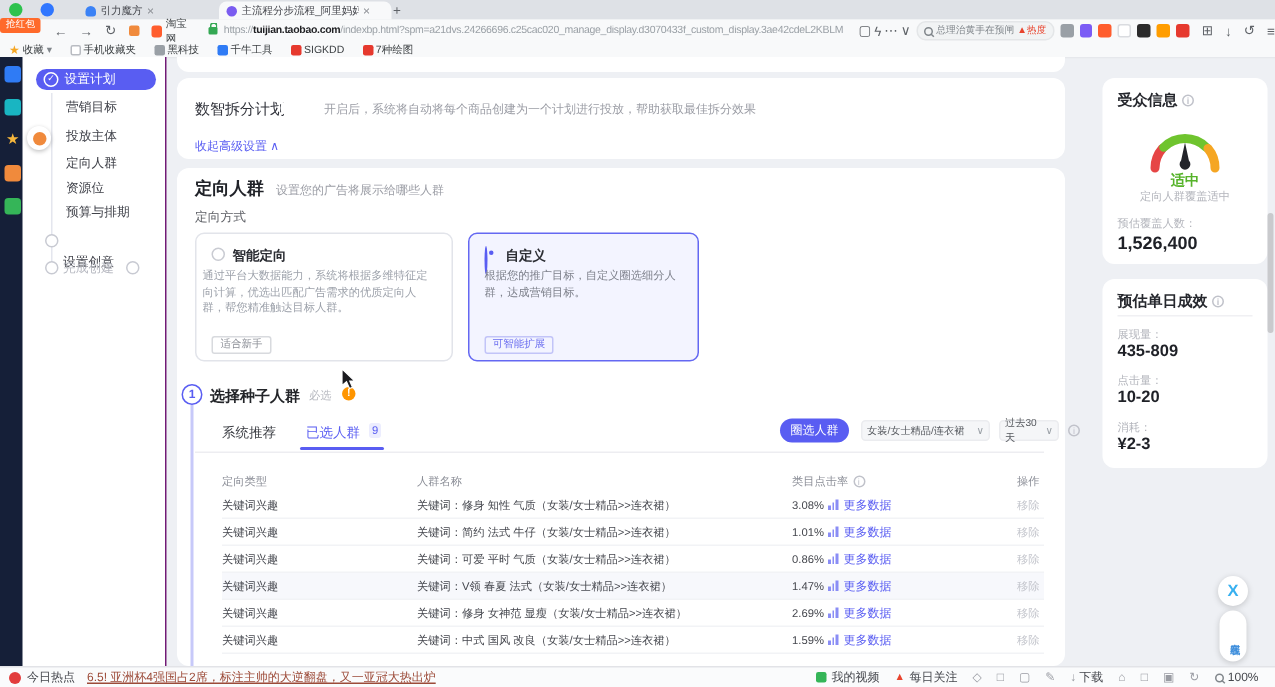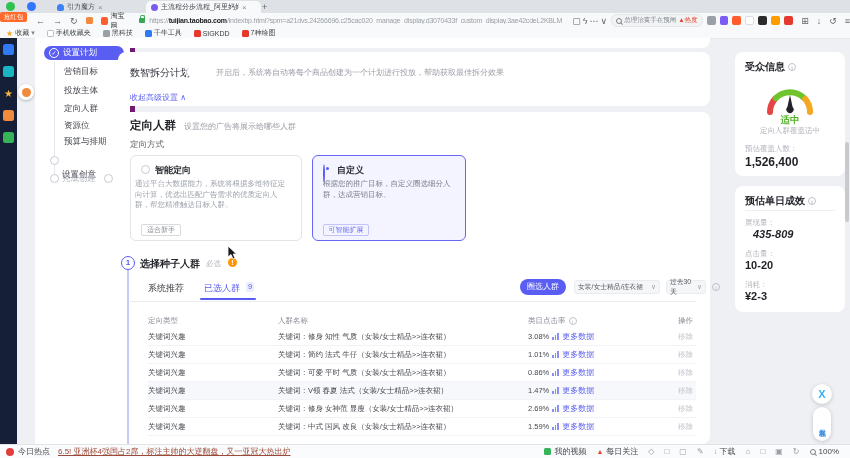--- a/index.html
+++ b/index.html
@@ -26,21 +26,21 @@
   .mag::after{content:"";position:absolute;width:3px;height:1px;background:#80868b;transform:rotate(45deg);right:-2px;bottom:-1px;}
   .searchtxt{font-size:6.5px;color:#80868b;white-space:nowrap;}
   .hot{font-size:6.5px;color:#e8442e;white-space:nowrap;}
   .ext{width:9px;height:9px;border-radius:2px;margin-left:4px;}
   .bookbar{left:0;top:28px;width:850px;height:10px;background:#f8f9fa;border-bottom:1px solid #e6e8ec;display:flex;align-items:center;font-size:7px;color:#3c4043;}
   .bm{display:flex;align-items:center;gap:2px;margin-left:12px;white-space:nowrap;}
   .bmicon{width:7px;height:7px;border-radius:1.5px;display:inline-block;}
   
   .rail{left:0;top:38px;width:17px;height:406px;background:#151f38;}
   .railicon{left:3px;width:11px;height:11px;border-radius:2.5px;}
-  .stepcol{left:35px;top:38px;width:95px;height:406px;background:#ffffff;border-right:5px solid #701a75;}
+  .stepcol{left:15px;top:38px;width:95px;height:406px;background:#ffffff;border-right:1px solid #701a75;}
   .step-pill{left:26px;top:46px;width:80px;height:14px;background:#595df2;border-radius:7px;color:#fff;font-size:8.5px;display:flex;align-items:center;gap:4px;padding-left:5px;box-sizing:border-box;}
   .checkring{width:8px;height:8px;border:1px solid #fff;border-radius:50%;font-size:6px;line-height:8px;text-align:center;}
   .substep{left:46px;font-size:8.5px;color:#40424a;white-space:nowrap;}
   .gstep{left:44px;font-size:8.5px;color:#40424a;white-space:nowrap;}
   .gstep.dis{color:#b7b9c1;}
   .stepring{left:31px;width:7px;height:7px;border:1px solid #c8cad2;border-radius:50%;background:#fff;}
   .vline{width:1px;background:#e4e6ee;}
   .catbadge{left:18px;top:84px;width:16px;height:16px;background:#fff;border-radius:50%;box-shadow:0 1px 3px rgba(0,0,0,.25);display:flex;align-items:center;justify-content:center;}
   .catface{width:9px;height:9px;background:#f08a3c;border-radius:50%;}
   
@@ -369,21 +369,21 @@
     <span class="abs pvalue" style="left:10px;top:103px;font-size:12px;">1,526,400</span>
   </div>
 
   <div class="abs card" style="left:735px;top:186px;width:110px;height:126px;">
     <span class="abs ptitle" style="left:10px;top:8px;">
         <span>预估单日成效</span>
         <span class="info">i</span>
       </span>
     <span class="abs" style="left:10px;top:24px;width:90px;height:1px;background:#f0f0f3;"></span>
     <span class="abs plabel" style="left:10px;top:32px;">展现量：</span>
-    <span class="abs pvalue" style="left:18px;top:42px;font-style:italic;">435-809</span>
+    <span class="abs pvalue" style="left:10px;top:42px;">435-809</span>
     <span class="abs plabel" style="left:10px;top:63px;">点击量：</span>
     <span class="abs pvalue" style="left:10px;top:73px;">10-20</span>
     <span class="abs plabel" style="left:10px;top:94px;">消耗：</span>
     <span class="abs pvalue" style="left:10px;top:104px;">¥2-3</span>
   </div>
 
   <span class="abs scrollthumb"></span>
 
   <span class="abs floatx" style="left:812px;top:384px;">X</span>
   <span class="abs servpill" style="left:813px;top:407px;">在线客服</span>

